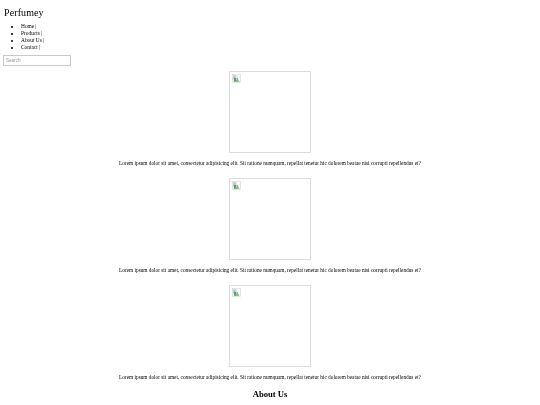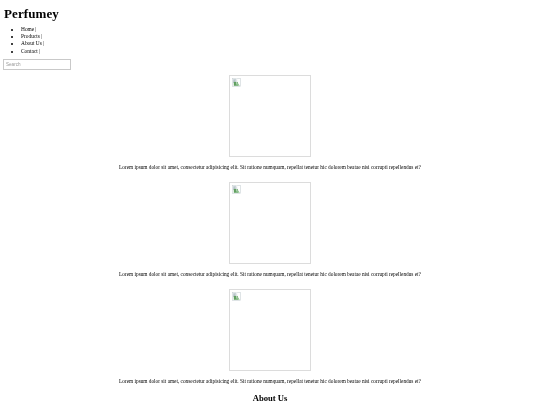--- a/index.html
+++ b/index.html
@@ -16,22 +16,22 @@
     color: #000000;
     overflow: hidden;
     position: relative;
   }
   
   .page {
     padding: 0;
     margin: 0;
   }
   .site-title {
-    font-size: 13px;
-    font-weight: bold;
+    font-size: 10px;
+    font-weight: normal;
     margin: 7px 0 0 4px;
     letter-spacing: 0.1px;
     line-height: 1.1;
   }
   nav.main-nav {
     margin: 5px 0 0 0;
   }
   nav.main-nav ul {
     list-style-type: disc;
     margin: 0;

